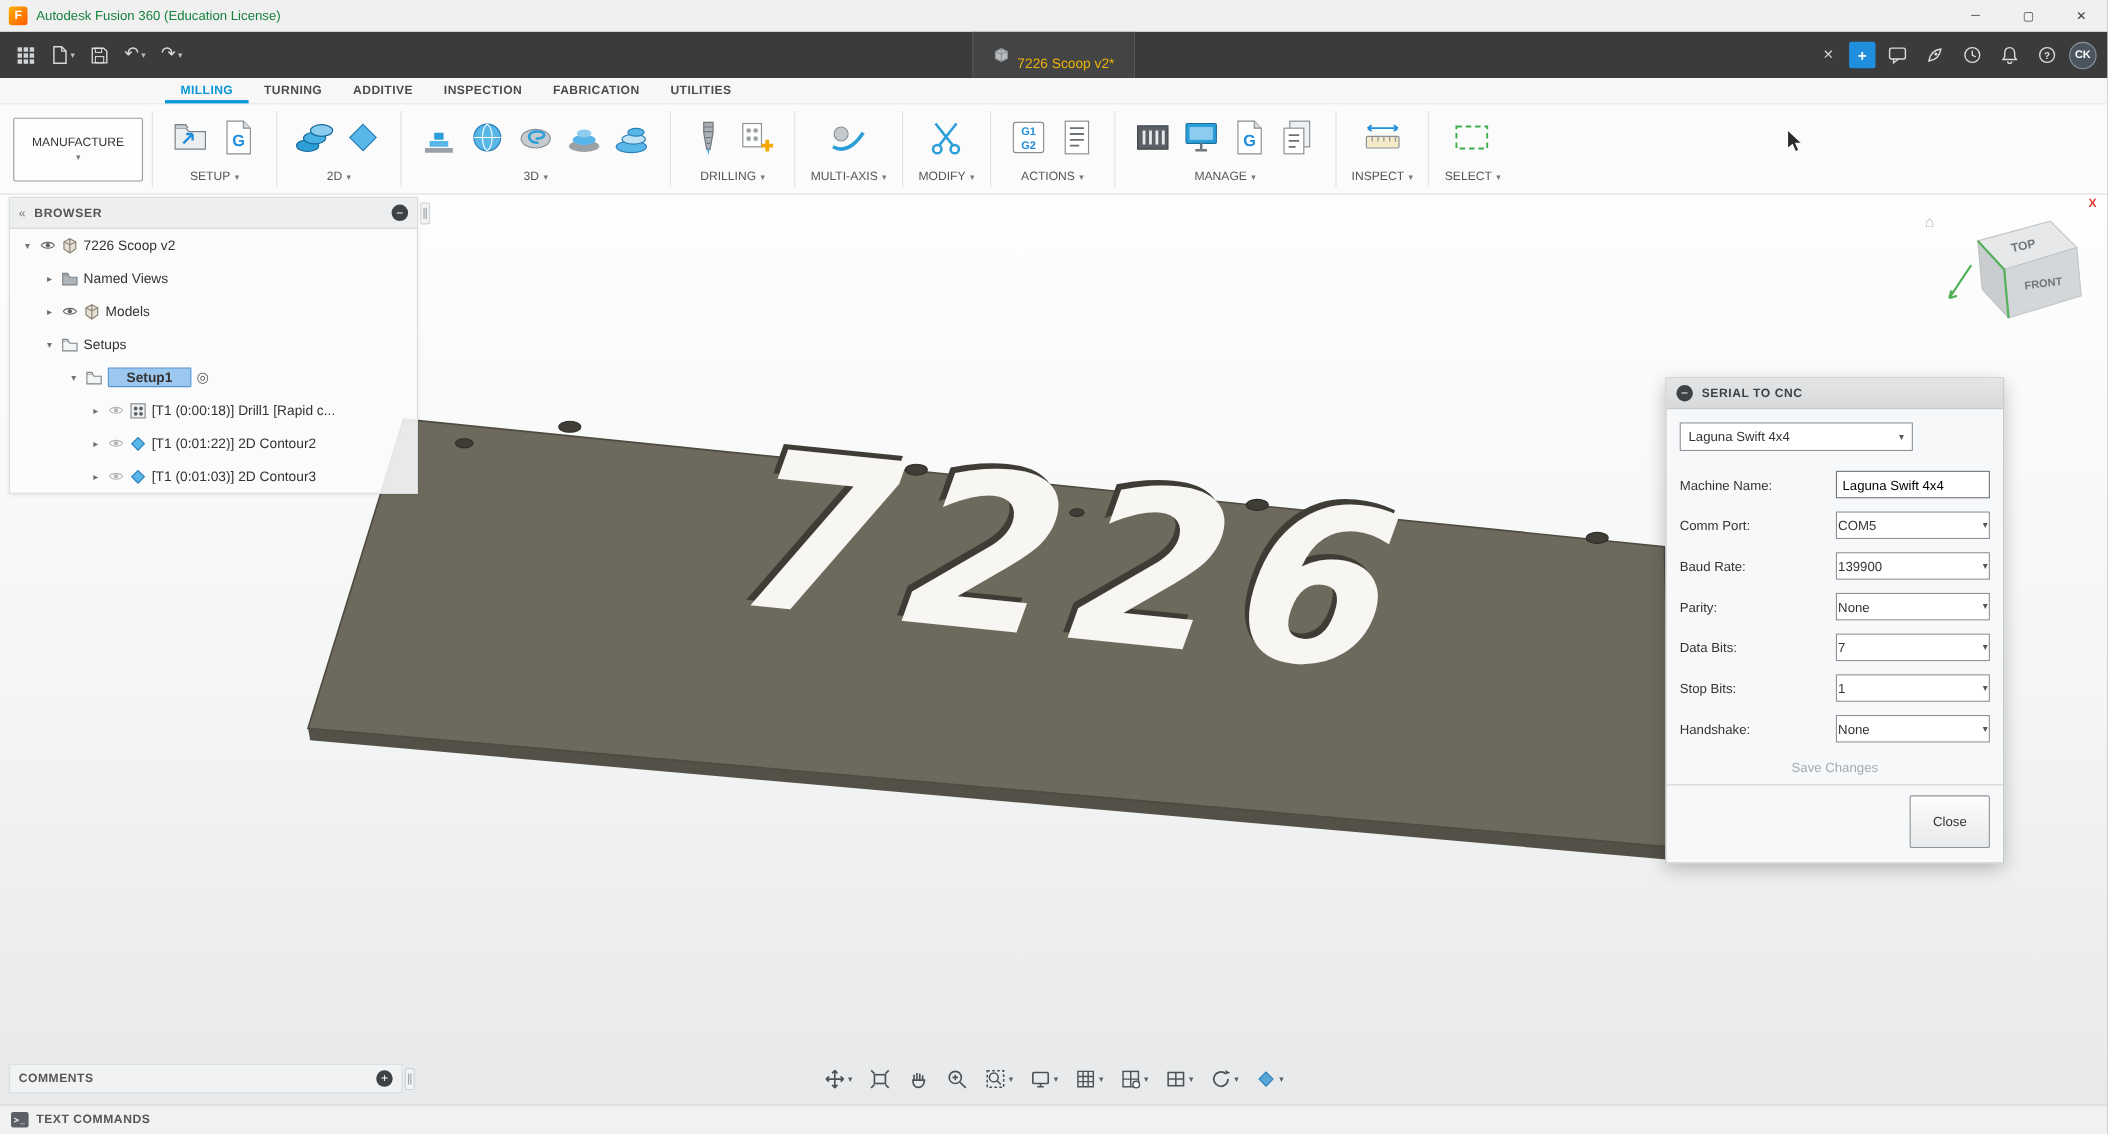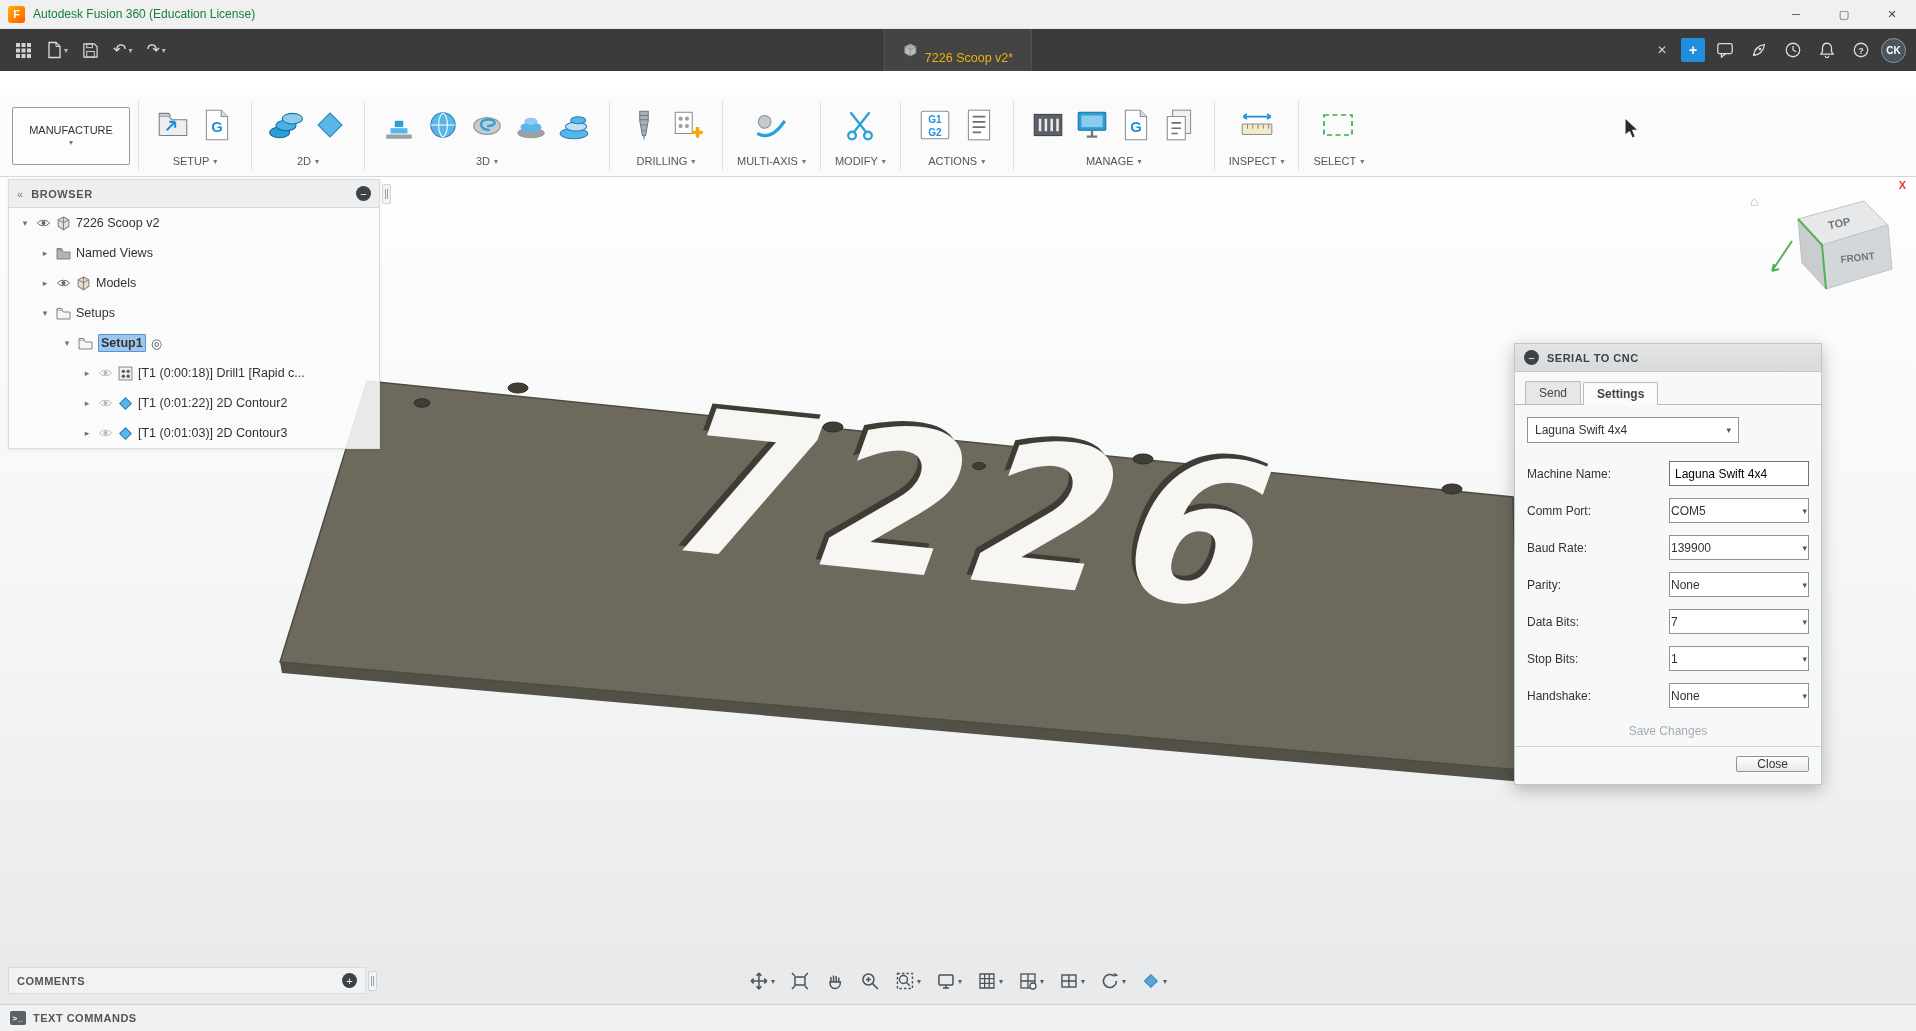--- a/index.html
+++ b/index.html
@@ -61,21 +61,21 @@
   .bheader{height:28px;display:flex;align-items:center;gap:8px;padding:0 8px;background:#eceef0;border-bottom:1px solid #d5d7d9;}
   .bheader .btitle{font-size:11px;font-weight:bold;color:#555;letter-spacing:.6px;}
   .circlebtn{width:15px;height:15px;border-radius:50%;background:#3c4246;color:#fff;font-size:11px;line-height:14px;
              display:flex;align-items:center;justify-content:center;}
   .gripstrip{position:absolute;right:-12px;top:4px;width:9px;height:20px;border:1px solid #cfd2d4;background:#f2f3f4;
              display:flex;align-items:center;justify-content:center;gap:1px;border-radius:2px;}
   .gripstrip i{display:block;width:1px;height:10px;background:#9aa0a4;}
   .trow{display:flex;align-items:center;height:30px;font-size:12.5px;color:#333;gap:5px;padding-right:6px;}
   .tri{width:12px;text-align:center;font-size:9px;color:#6d7276;flex:none;}
   .tlabel{white-space:nowrap;overflow:hidden;text-overflow:ellipsis;}
-  .sel{background:#9cc7ee;border:1px solid #5795cf;border-radius:1px;padding:1px 2px;font-weight:bold;}
+  .sel{background:#9cc7ee;border:1px solid #5795cf;border-radius:1px;padding:1px 16px;font-weight:bold;}
   .targetg{color:#555;font-size:13px;}
   .dimmed{opacity:.45;}
   .ticon{flex:none;display:flex;}
 
   
   .viewcube{position:absolute;top:2px;right:8px;width:160px;height:132px;}
   .vc-home{position:absolute;left:2px;top:14px;font-size:14px;color:#b4b9bc;}
   .vc-x{position:absolute;right:2px;top:0;color:#e03c31;font-size:11px;font-weight:bold;}
 
   
@@ -93,21 +93,21 @@
          border:1px solid #8f9397;padding:0 7px;font-size:12px;margin-bottom:12px;}
   .drow{display:flex;align-items:center;height:37px;}
   .dlabel{font-size:12px;color:#333;flex:1;}
   .dinput{width:140px;height:25px;border:1px solid #6f7478;font-size:12px;padding:0 5px;
           font-family:"Liberation Sans","DejaVu Sans",sans-serif;}
   .dselect{width:140px;height:25px;background:#fff;border:1px solid #8f9397;display:flex;align-items:center;
            justify-content:space-between;padding:0 1px;font-size:12px;}
   .selcaret{font-size:9px;color:#555;}
   .dsave{text-align:center;color:#a7abae;font-size:12px;margin:10px 0 8px;}
   .dfoot{border-top:1px solid #cfd2d4;padding:9px 12px;display:flex;justify-content:flex-end;}
-  .dclose{font-size:12px;color:#333;padding:0 20px;border:1px solid #8f9397;background:linear-gradient(#fdfdfd,#e8e9ea);border-radius:2px;margin-left:20px;}
+  .dclose{font-size:12px;color:#333;padding:16px 20px;border:1px solid #8f9397;background:linear-gradient(#fdfdfd,#e8e9ea);border-radius:2px;margin-left:20px;}
 
   
   .commentsbar{position:absolute;left:8px;bottom:10px;width:358px;height:27px;background:#f1f2f3;
                border:1px solid #d9dbdd;display:flex;align-items:center;gap:8px;padding:0 8px;}
   .commentsbar .ctitle{font-size:11px;font-weight:bold;color:#555;letter-spacing:.5px;}
   .navbar{position:absolute;left:50%;bottom:10px;transform:translateX(-50%);display:flex;align-items:center;gap:9px;}
   .navitem{display:flex;align-items:center;gap:2px;padding:3px;border-radius:2px;}
   .ncaret{font-size:8px;color:#5a5f63;}
   .statusbar{position:absolute;left:0;right:0;bottom:0;height:27px;background:#f0f1f2;border-top:1px solid #cfd2d4;
              display:flex;align-items:center;gap:7px;padding:0 10px;}
@@ -216,20 +216,28 @@
       <span class="abtn">
         <svg width="18" height="18" viewBox="0 0 20 20">
             <circle cx="10" cy="10" r="7.5" fill="none" stroke="#d9dcde" stroke-width="1.4"></circle>
             <text x="10" y="14" text-anchor="middle" font-size="10" fill="#d9dcde" font-weight="bold">?</text>
           </svg>
       </span>
       <span class="avatar">CK</span>
     </div>
   </div>
 
+  <div class="tabsrow">
+    <span class="rtab active">MILLING</span>
+    <span class="rtab">TURNING</span>
+    <span class="rtab">ADDITIVE</span>
+    <span class="rtab">INSPECTION</span>
+    <span class="rtab">FABRICATION</span>
+    <span class="rtab">UTILITIES</span>
+  </div>
 
   <div class="ribbon">
     <div class="wsbtn">
       <span>MANUFACTURE</span>
       <span class="gc">▾</span>
     </div>
     <div class="rsep"></div>
 
     <div class="group">
       <div class="gicons">
@@ -647,24 +655,20 @@
         </span>
         <span class="tlabel">[T1 (0:01:03)] 2D Contour3</span>
       </div>
     </div>
 
     <div class="dialog">
       <div class="dhead">
         <span class="circlebtn">−</span>
         <span class="dt">SERIAL TO CNC</span>
       </div>
-      <div class="dtabs">
-        <span class="dtab">Send</span>
-        <span class="dtab active">Settings</span>
-      </div>
       <div class="dbody">
         <div class="combo">
           <span>Laguna Swift 4x4</span>
           <span class="selcaret">▾</span>
         </div>
 
         <div class="drow">
           <span class="dlabel">Machine Name:</span>
           <input class="dinput" value="Laguna Swift 4x4" style="">
         </div>

